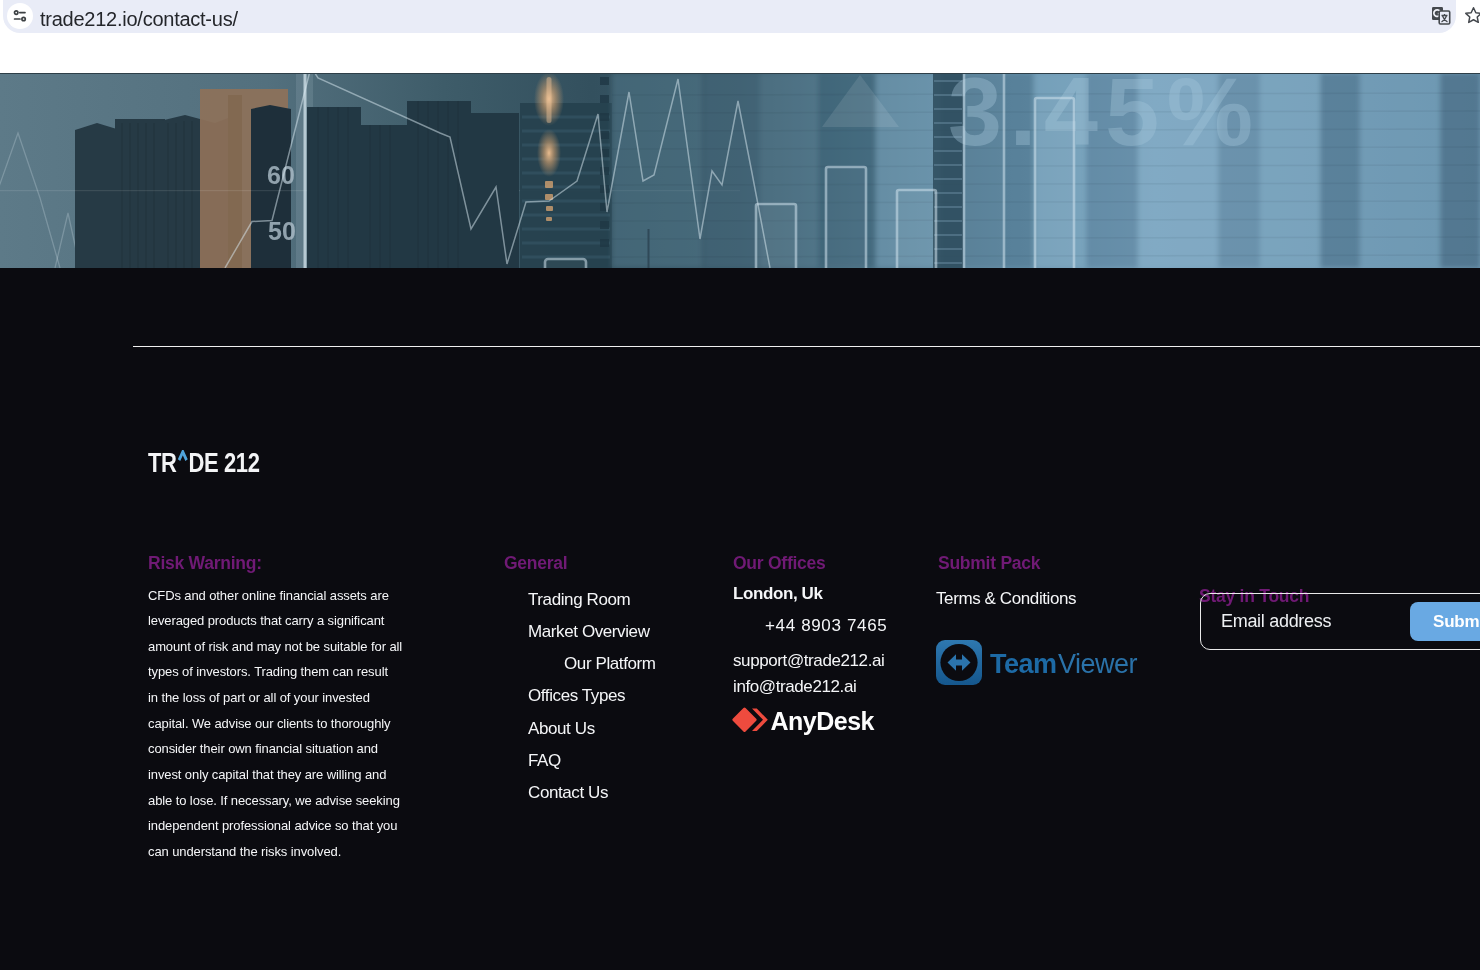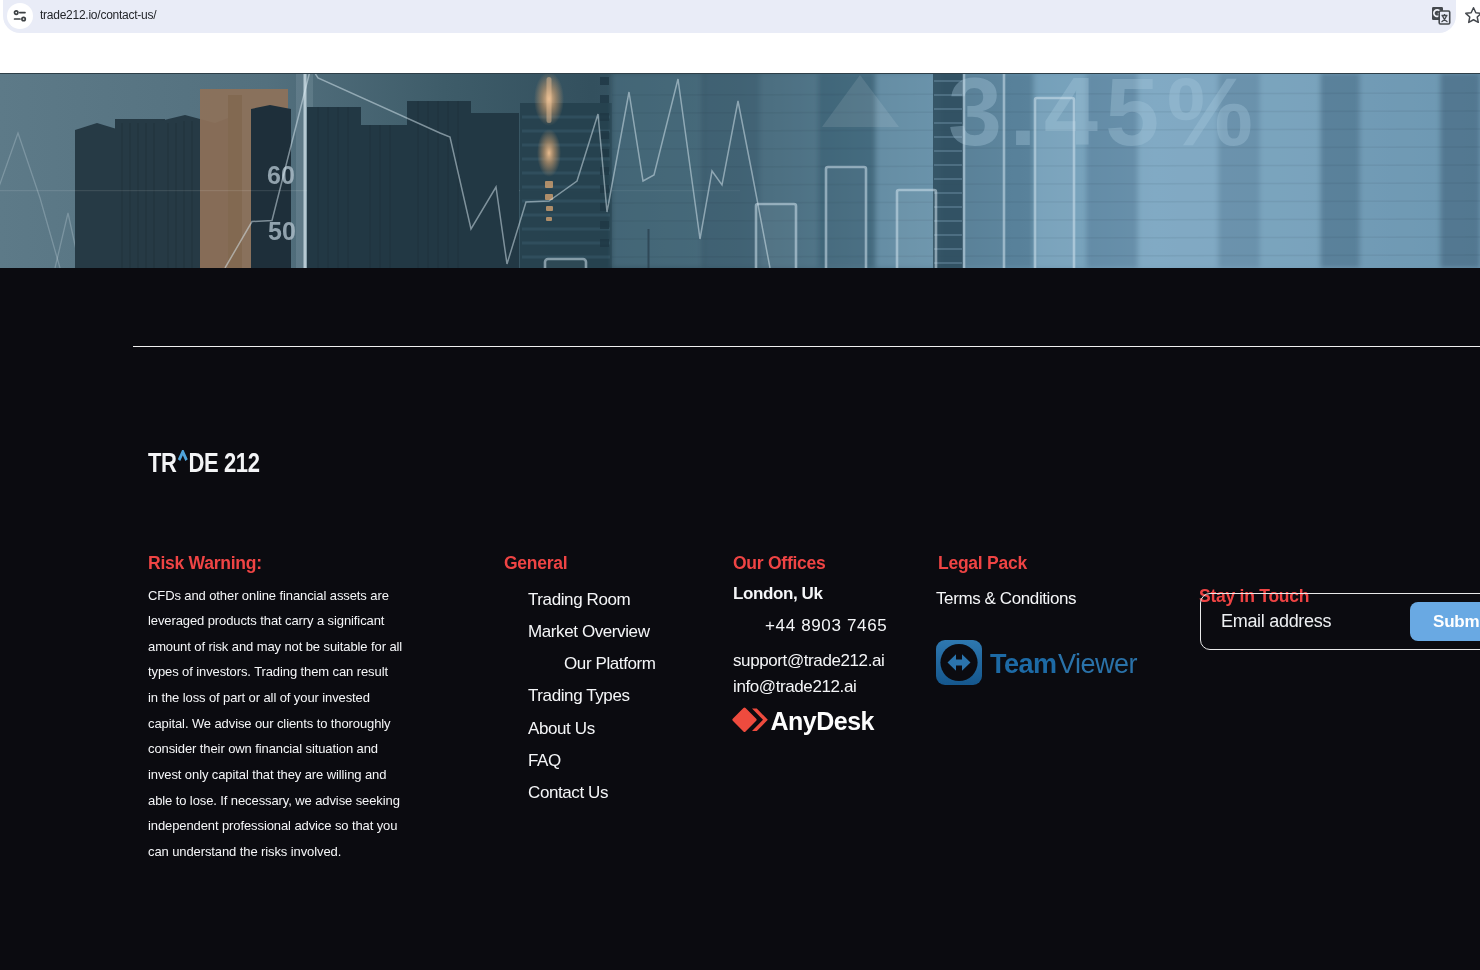--- a/index.html
+++ b/index.html
@@ -3,35 +3,35 @@
 <meta charset="utf-8">
 <style>
   * { margin:0; padding:0; box-sizing:border-box; }
   html,body { width:1480px; height:970px; overflow:hidden; }
   body { position:relative; background:#fff; font-family:"Liberation Sans", sans-serif; }
   .abs { position:absolute; }
 
   
   .omnibar { left:3px; top:-16px; width:1453px; height:49px; background:#e9ecf7; border-radius:17px; }
   .omnicircle { left:7px; top:3px; width:26px; height:26px; background:#fff; border-radius:50%; }
-  .urltext { left:40px; top:7.5px; font-size:12px; color:#24262b; letter-spacing:-0.25px; }
+  .urltext { left:40px; top:7.5px; font-size:20px; color:#24262b; letter-spacing:-0.25px; }
 
   
   .hero { left:0; top:73px; width:1480px; height:195px; }
 
   
   .footer { left:0; top:268px; width:1480px; height:702px; background:#0b0b10; }
   .divider { left:133px; top:346px; width:1347px; height:1px; background:#f0f0f0; }
 
   .logo { left:148px; top:449px; display:flex; align-items:flex-start; color:#f3f4f6;
           font-size:27.5px; font-weight:bold; letter-spacing:-0.5px; line-height:1;
           transform:scaleX(0.8); transform-origin:left top; }
   .logo svg { margin:1px 1px 0 1px; }
 
-  .bhead { top:553px; font-size:17.5px; font-weight:bold; color:#ef4444; letter-spacing:-0.25px; }
+  .bhead { top:553px; font-size:17.5px; font-weight:bold; color:#701a75; letter-spacing:-0.25px; }
   .wtxt { color:#f5f6f8; font-size:17px; line-height:1; letter-spacing:-0.4px; }
 
   .riskp { left:148px; top:582.5px; color:#f5f6f8; font-size:13px; line-height:25.65px; letter-spacing:-0.1px; white-space:nowrap; }
 
   .lnk { left:528px; }
 
   .inputbox { left:1200px; top:593px; width:406px; height:57px; border:1px solid #e9e9e9; border-radius:10px; }
   .placeholder { left:1221px; top:611px; color:#eef0f3; font-size:18px; letter-spacing:-0.3px; }
   .submit { left:1410px; top:602px; width:132px; height:39px; background:#69a9e3; border-radius:8px;
             display:flex; align-items:center; justify-content:flex-start; padding-left:23px;
@@ -271,37 +271,37 @@
 consider their own financial situation and<br>
 invest only capital that they are willing and<br>
 able to lose. If necessary, we advise seeking<br>
 independent professional advice so that you<br>
 can understand the risks involved.</div>
 
 <div class="abs bhead" style="left:504px;">General</div>
 <div class="abs wtxt lnk" style="top:590.5px;">Trading Room</div>
 <div class="abs wtxt lnk" style="top:622.8px;text-align:right;">Market Overview</div>
 <div class="abs wtxt lnk" style="top:655.1px;margin-left:36px;">Our Platform</div>
-<div class="abs wtxt lnk" style="top:687.4px;">Trading Types</div>
+<div class="abs wtxt lnk" style="top:687.4px;">Offices Types</div>
 <div class="abs wtxt lnk" style="top:719.7px;">About Us</div>
 <div class="abs wtxt lnk" style="top:752px;">FAQ</div>
 <div class="abs wtxt lnk" style="top:784.3px;">Contact Us</div>
 
 <div class="abs bhead" style="left:733px;">Our Offices</div>
 <div class="abs wtxt" style="left:733px; top:585px;font-weight:bold;">London, Uk</div>
 <div class="abs wtxt" style="left:733px; top:617px; letter-spacing:0.65px;margin-left:32px;">+44 8903 7465</div>
 <div class="abs wtxt" style="left:733px; top:648px; line-height:25.5px;">support@trade212.ai<br>info@trade212.ai</div>
 
 <svg class="abs" style="left:731px; top:706px;" width="150" height="30" viewBox="0 0 150 30">
   <rect x="4.45" y="4.75" width="18.1" height="18.1" rx="1.5" transform="rotate(45 13.5 13.8)" fill="#ee4b3e"></rect>
   <path d="M21 2.5 L32 13.8 L21 25 L25.8 25 L36.8 13.8 L25.8 2.5 Z" fill="#ee4b3e"></path>
   <text x="39.5" y="24" font-family="Liberation Sans" font-size="25" font-weight="bold" fill="#fdfdfd" letter-spacing="-0.5">AnyDesk</text>
 </svg>
 
-<div class="abs bhead" style="left:938px;">Legal Pack</div>
+<div class="abs bhead" style="left:938px;">Submit Pack</div>
 <div class="abs wtxt" style="left:936px; top:590px;">Terms &amp; Conditions</div>
 
 <svg class="abs" style="left:936px; top:640px;" width="210" height="46" viewBox="0 0 210 46">
   <defs>
     <linearGradient id="tvg" x1="0" y1="0" x2="0" y2="1">
       <stop offset="0" stop-color="#2e78b0"></stop>
       <stop offset="1" stop-color="#15578d"></stop>
     </linearGradient>
   </defs>
   <rect x="0" y="0" width="46" height="45" rx="9" fill="url(#tvg)"></rect>

